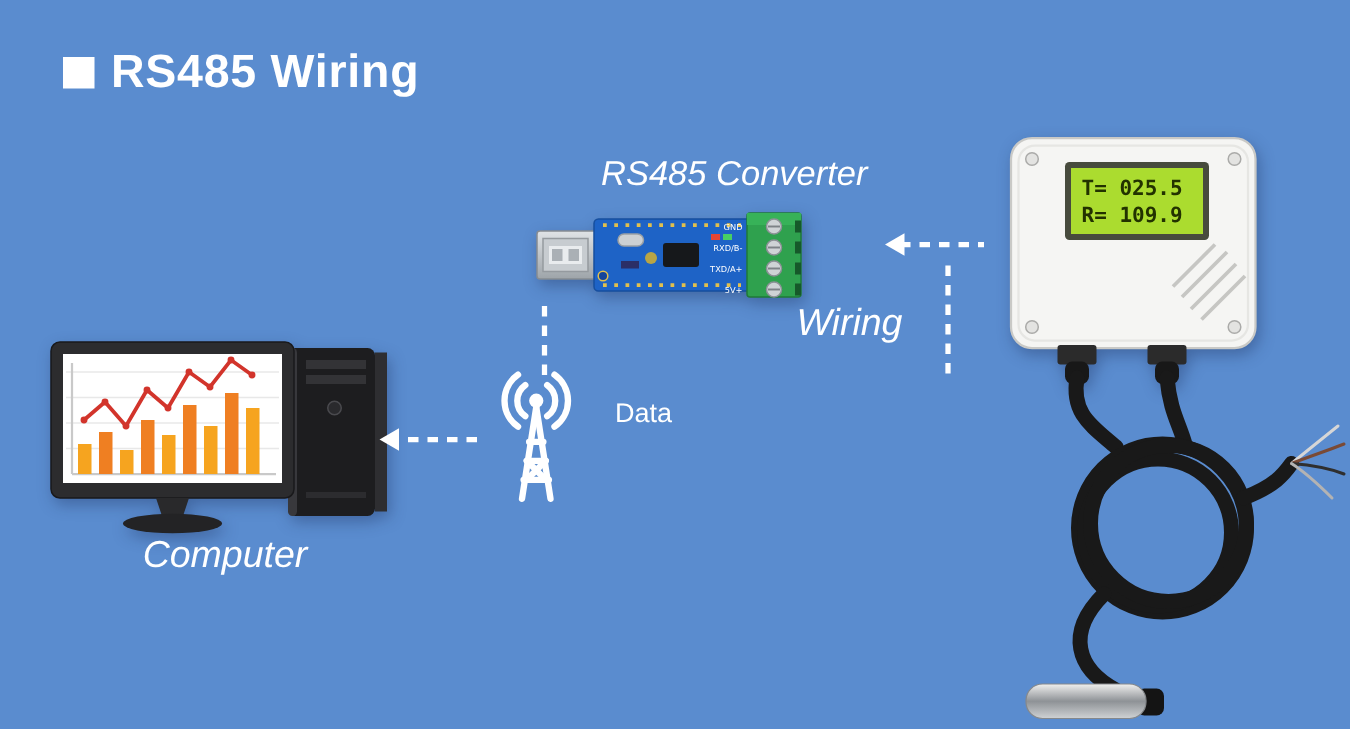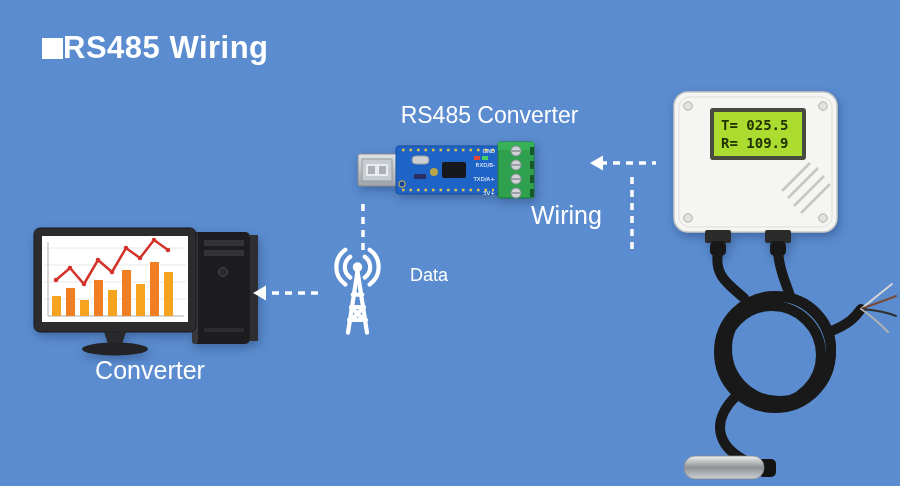--- a/index.html
+++ b/index.html
@@ -1,22 +1,22 @@
 <!DOCTYPE html>
 <html><head>
 <meta charset="utf-8">
 <style>
   html,body{margin:0;padding:0;background:#5a8ccf;}
   .scene{position:relative;width:900px;height:486px;background:#5a8ccf;overflow:hidden;
          font-family:"Liberation Sans",sans-serif;color:#fff;}
   .abs{position:absolute;}
-  .title{left:42px;top:30px;display:flex;align-items:center;gap:0;
+  .title{left:42px;top:30px;display:flex;align-items:center;gap:11px;
          font-size:31px;font-weight:bold;letter-spacing:.5px;}
   .bullet{width:21px;height:21px;background:#fff;flex:0 0 auto;}
-  .lbl{white-space:nowrap;}
+  .lbl{white-space:nowrap;font-style:italic;}
   .converter-label{left:372px;top:102px;width:235px;text-align:center;font-size:23px;}
   .wiring-label{left:531px;top:201px;font-size:25px;text-align:center;}
   .data-label{left:410px;top:259px;font-size:18px;line-height:33px;}
   .computer-label{left:55px;top:356px;width:190px;text-align:center;font-size:25px;}
   svg{display:block;overflow:visible;}
   .shadowed{filter:drop-shadow(2px 4px 5px rgba(10,20,60,.30));}
   .dash{stroke:#fff;stroke-width:3.5;fill:none;stroke-dasharray:7 6;}
   .lcd-text{font-family:"DejaVu Sans Mono",monospace;font-weight:bold;font-size:14px;fill:#223200;}
   .pin-label{font-family:"DejaVu Sans",sans-serif;font-size:5.5px;fill:#ffffff;}
   .ant{stroke:#fff;stroke-width:4;fill:none;stroke-linecap:round;}
@@ -226,15 +226,15 @@
     <path class="dash" d="M632,177 V252"></path>
     <path class="dash" d="M363,204 V250"></path>
     <path class="dash" d="M318,293 H263"></path>
     <polygon points="253,293 266,285.5 266,300.5" fill="#fff"></polygon>
   </svg>
 
   <div class="abs lbl wiring-label">Wiring</div>
   <div class="abs data-label">
     <div>Data</div>
   </div>
-  <div class="abs lbl computer-label">Converter</div>
+  <div class="abs lbl computer-label">Computer</div>
 
 </div>
 
 </body></html>

